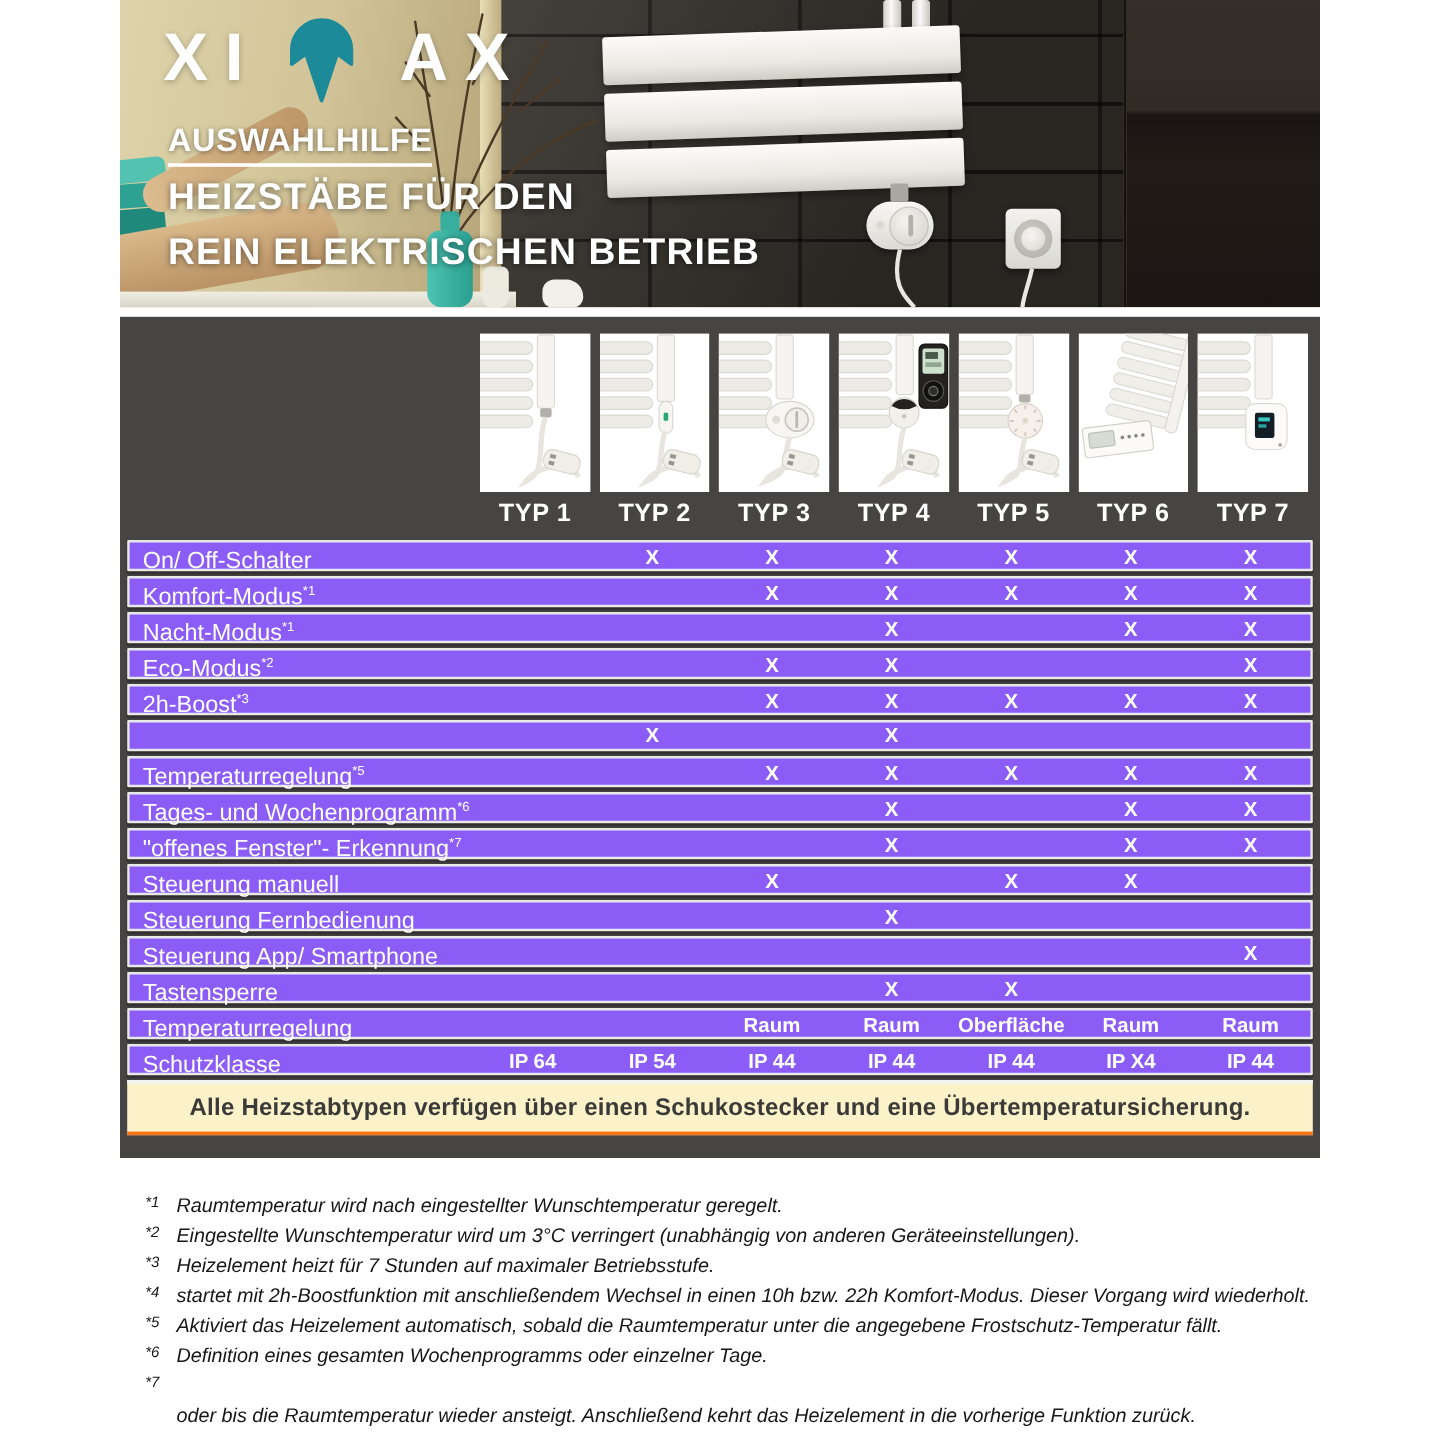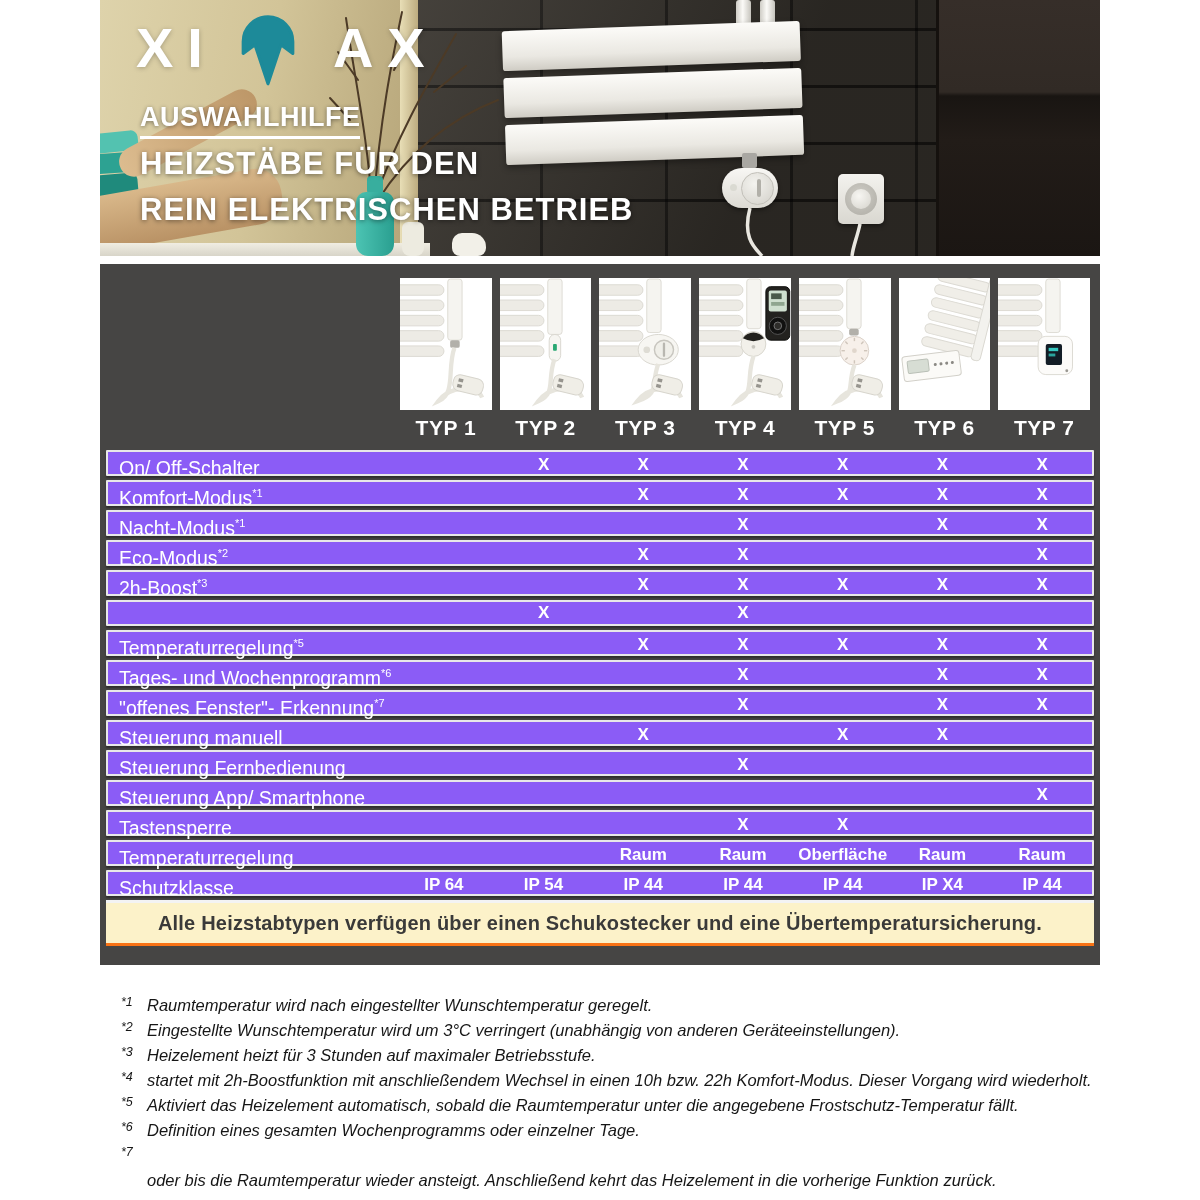--- a/index.html
+++ b/index.html
@@ -497,21 +497,21 @@
     <div class="fn">
       <span class="m">*1</span>
       <span class="t">Raumtemperatur wird nach eingestellter Wunschtemperatur geregelt.</span>
     </div>
     <div class="fn">
       <span class="m">*2</span>
       <span class="t">Eingestellte Wunschtemperatur wird um 3°C verringert (unabhängig von anderen Geräteeinstellungen).</span>
     </div>
     <div class="fn">
       <span class="m">*3</span>
-      <span class="t">Heizelement heizt für 3 Stunden auf maximaler Betriebsstufe.</span>
+      <span class="t">Heizelement heizt für 7 Stunden auf maximaler Betriebsstufe.</span>
     </div>
     <div class="fn">
       <span class="m">*4</span>
       <span class="t">startet mit 2h-Boostfunktion mit anschließendem Wechsel in einen 10h bzw. 22h Komfort-Modus. Dieser Vorgang wird wiederholt.</span>
     </div>
     <div class="fn">
       <span class="m">*5</span>
       <span class="t">Aktiviert das Heizelement automatisch, sobald die Raumtemperatur unter die angegebene Frostschutz-Temperatur fällt.</span>
     </div>
     <div class="fn">

